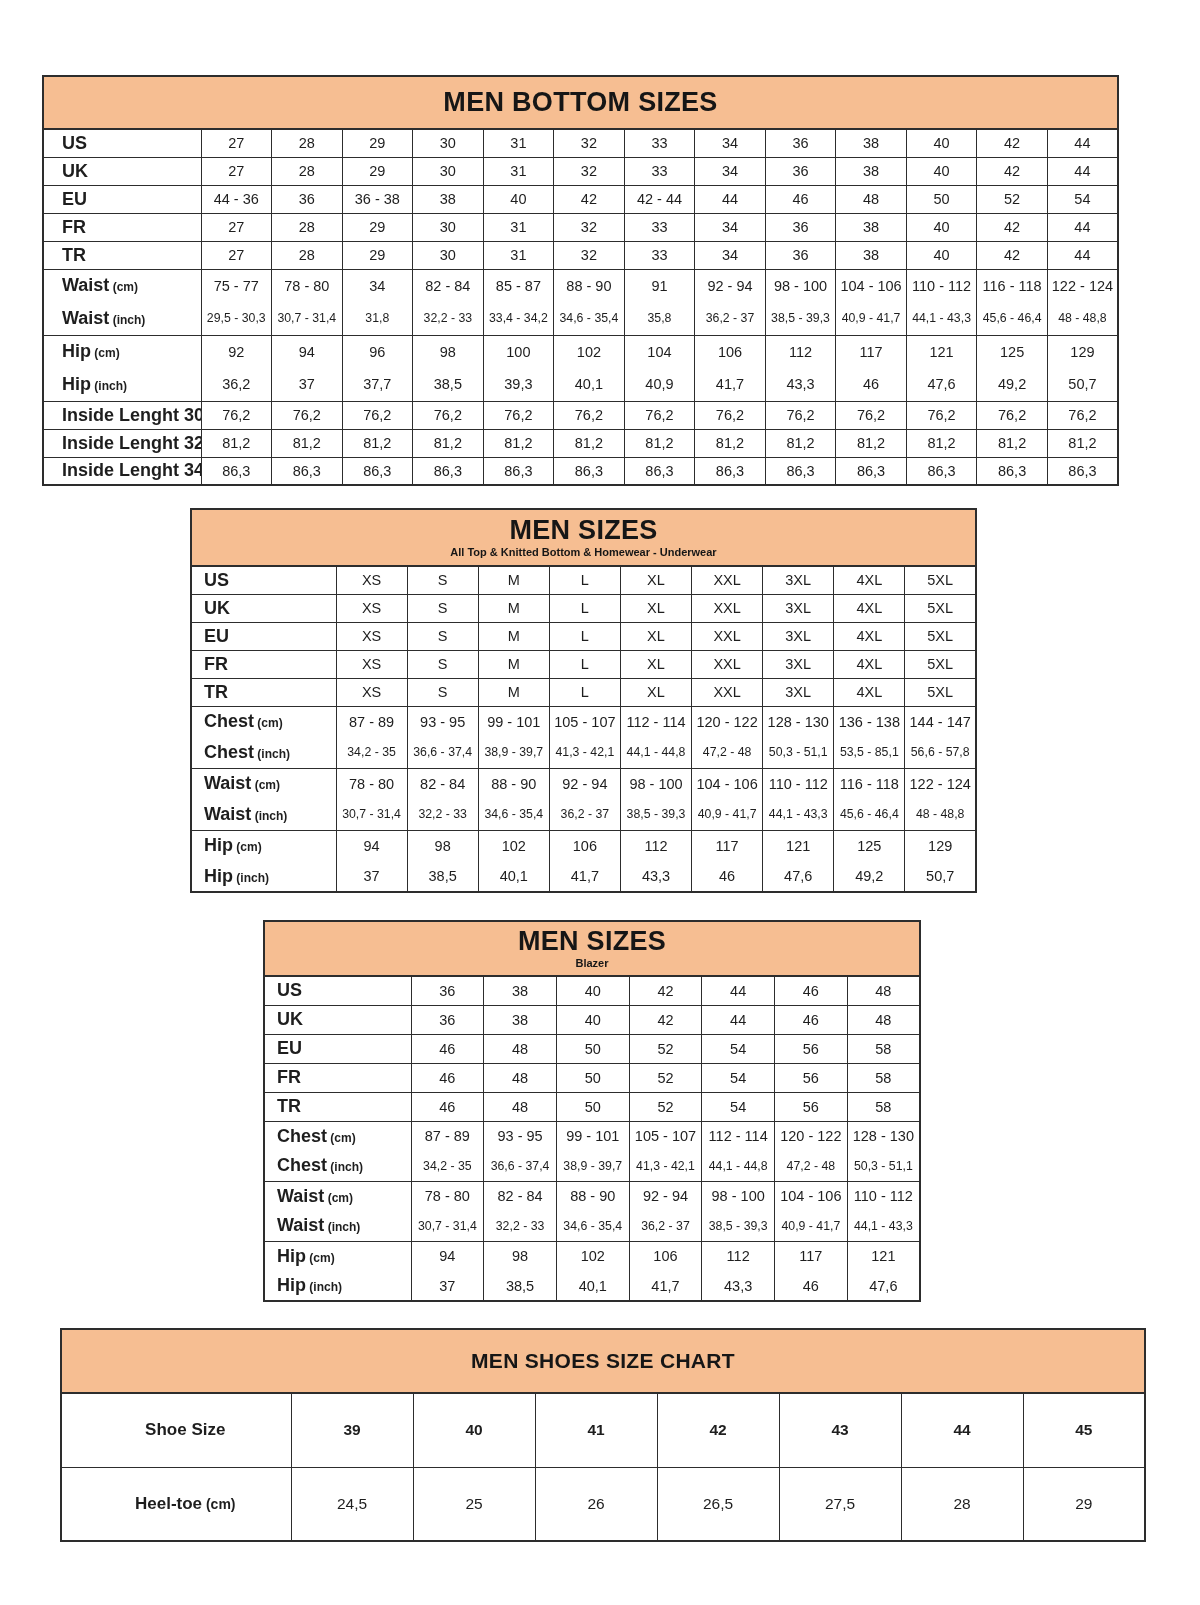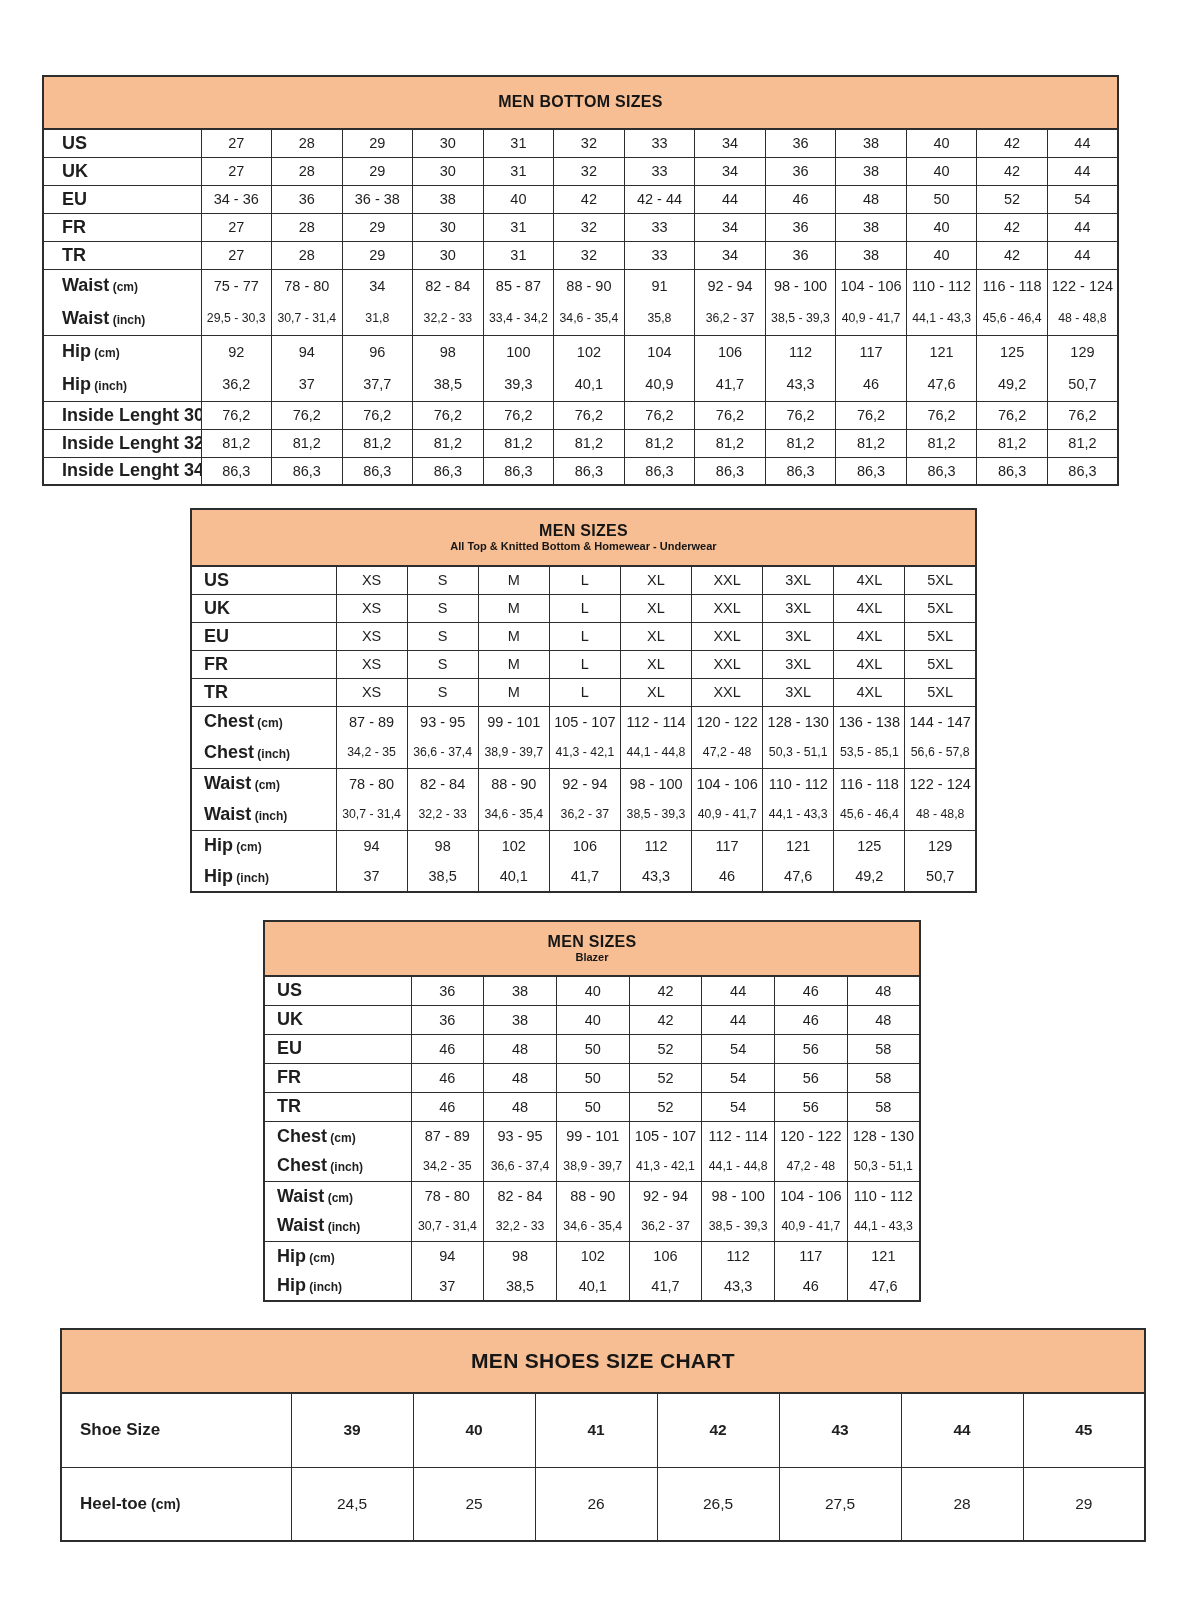--- a/index.html
+++ b/index.html
@@ -11,21 +11,21 @@
   .sizes-table td{border-left:1.5px solid #2d2d2d;text-align:center;font-size:14.5px;
     white-space:nowrap;overflow:hidden;padding:0;}
   .sizes-table tbody{border-top:1.5px solid #2d2d2d;border-bottom:1.5px solid #2d2d2d;}
   .sizes-table td.rowlabel{border-left:none;text-align:left;padding-left:18px;}
   .lbl-main{font-weight:700;font-size:18px;}
   .lbl-unit{font-weight:700;font-size:12px;}
   tr.small td{font-size:12.3px;}
   tr.boldvals td{font-weight:700;}
 
   th.title-cell{background:#F6BE92;border-bottom:2px solid #2d2d2d;padding:0;vertical-align:middle;}
-  .t-title{font-size:16px;font-weight:700;letter-spacing:.3px;color:#161616;text-align:center;line-height:1.15;}
+  .t-title{font-size:27px;font-weight:700;letter-spacing:.3px;color:#161616;text-align:center;line-height:1.15;}
   .t-sub{font-size:11px;font-weight:700;color:#161616;text-align:center;line-height:1.2;}
   .t-sub:empty{display:none;}
 
   
   #t1{left:42px;top:75px;width:1077px;}
   #t1 thead tr{height:53px;}
   #t1 tbody tr{height:28px;}
   #t1 tbody.pair tr{height:33px;}
 
   
@@ -41,21 +41,21 @@
   #t3 tbody tr{height:29px;}
   #t3 tbody.pair tr{height:30px;}
 
   
   #t4{left:60px;top:1328px;width:1086px;}
   #t4 thead tr{height:64px;}
   #t4 .t-title{font-size:21px;}
   #t4 tbody:nth-of-type(1) tr{height:74px;}
   #t4 tbody:nth-of-type(2) tr{height:74px;}
   #t4 td{font-size:15.5px;}
-  #t4 td.rowlabel{padding-left:18px;}
+  #t4 td.rowlabel{padding-left:18px;text-align:center;}
   #t4 .lbl-main{font-size:17px;}
   #t4 .lbl-unit{font-size:14px;}
 </style>
 </head>
 <body>
 
 <div class="page">
 
   <table class="sizes-table" id="t1">
       <colgroup>
@@ -114,21 +114,21 @@
           <td>36</td>
           <td>38</td>
           <td>40</td>
           <td>42</td>
           <td>44</td>
         </tr>
       </tbody>
       <tbody>
         <tr>
           <td class="rowlabel"><span class="lbl-main">EU</span></td>
-          <td>34 - 36</td>
+          <td>44 - 36</td>
           <td>36</td>
           <td>36 - 38</td>
           <td>38</td>
           <td>40</td>
           <td>42</td>
           <td>42 - 44</td>
           <td>44</td>
           <td>46</td>
           <td>48</td>
           <td>50</td>

